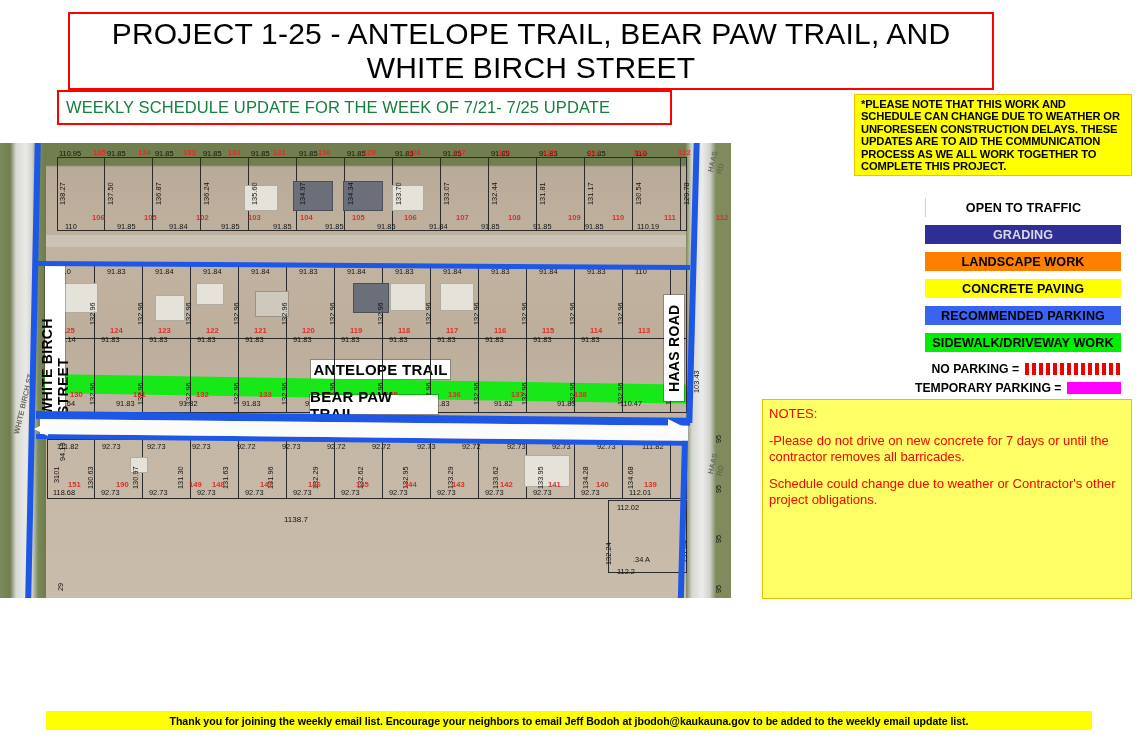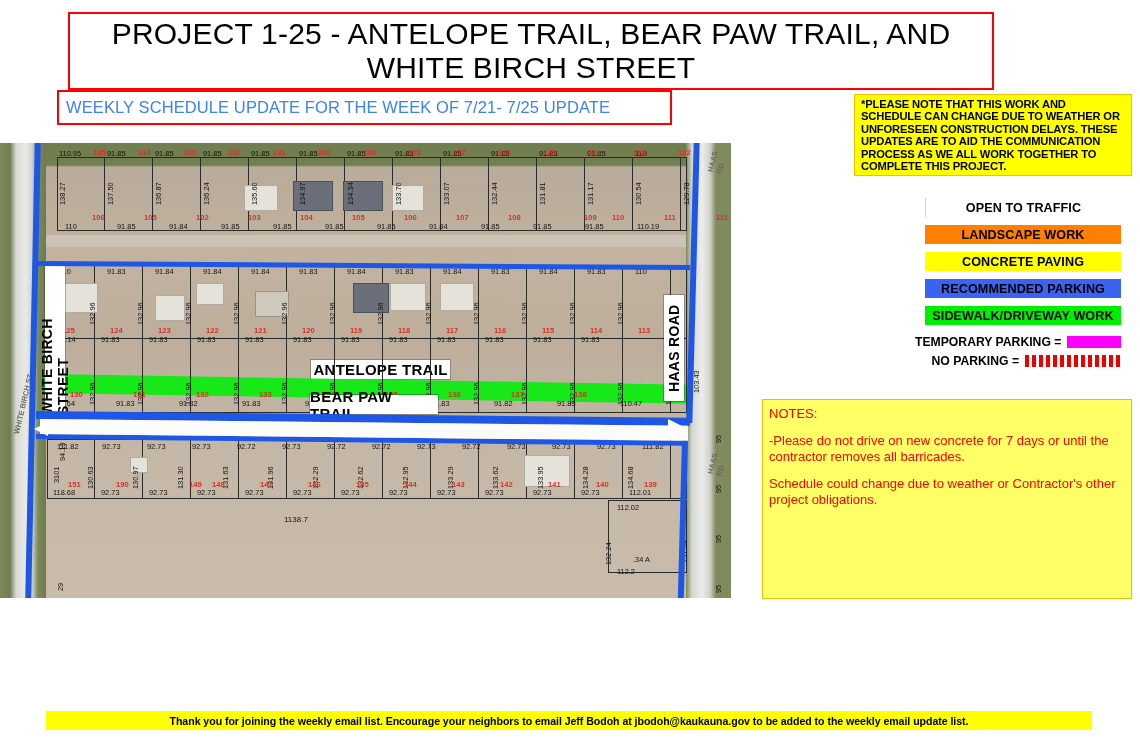--- a/index.html
+++ b/index.html
@@ -27,21 +27,21 @@
     font-family:"Liberation Sans", sans-serif;
   }
 
   
   #subtitle-box{
     left:57px;top:90px;width:615px;height:35px;
     border:2.5px solid #ff0000;background:#ffffff;
     display:flex;align-items:center;
     padding-left:7px;
   }
-  #subtitle-text{font-size:16.5px;color:#3b82f6;letter-spacing:.1px;}
+  #subtitle-text{font-size:16.5px;color:#15803d;letter-spacing:.1px;}
 
   
   #please-note{
     left:854px;top:94px;width:278px;height:82px;
     background:#ffff00;border:1px solid #f2c200;
     padding:3px 5px 0 6px;
   }
   #please-note-text{
     font-size:11.2px;line-height:12.4px;color:#000;font-weight:bold;
     letter-spacing:-0.15px;
@@ -142,42 +142,45 @@
 </div>
 
 <div class="abs" id="please-note">
   <div id="please-note-text">*PLEASE NOTE THAT THIS WORK AND SCHEDULE CAN CHANGE DUE TO WEATHER OR UNFORESEEN CONSTRUCTION DELAYS. THESE UPDATES ARE TO AID THE COMMUNICATION PROCESS AS WE ALL WORK TOGETHER TO COMPLETE THIS PROJECT.</div>
 </div>
 
 <div class="abs" id="legend">
   <div class="legend-row open">
     <span>OPEN TO TRAFFIC</span>
   </div>
+  <div class="legend-row grading" style="background:#2e2e95;">
+    <span>GRADING</span>
+  </div>
   <div class="legend-row" style="background:#ff7f00;">
     <span>LANDSCAPE WORK</span>
   </div>
   <div class="legend-row" style="background:#ffff00;">
     <span>CONCRETE PAVING</span>
   </div>
   <div class="legend-row" style="background:#3a63f0;">
     <span>RECOMMENDED PARKING</span>
   </div>
   <div class="legend-row" style="background:#00ee00;">
     <span>SIDEWALK/DRIVEWAY WORK</span>
   </div>
 
   <div id="legend-parking">
     <div id="parking-rows">
       <div class="parking-row">
+        <span class="parking-label">NO PARKING =</span>
+        <span class="hatch-swatch"></span>
+      </div>
+      <div class="parking-row">
         <span class="parking-label">TEMPORARY PARKING =</span>
         <span class="solid-swatch"></span>
-      </div>
-      <div class="parking-row">
-        <span class="parking-label">NO PARKING =</span>
-        <span class="hatch-swatch"></span>
       </div>
     </div>
   </div>
 </div>
 
 <div class="abs" id="notes-box">
   <div id="notes-title">NOTES:</div>
   <div class="note-p">-Please do not drive on new concrete for 7 days or until the contractor removes all barricades.</div>
   <div class="note-p">Schedule could change due to weather or Contractor's other project obligations.</div>
 </div>
@@ -257,21 +260,21 @@
       <div class="lotnum" style="left: 678px; top: 5px;">122</div>
       <div class="lotnum" style="left: 92px; top: 70px;">106</div>
       <div class="lotnum" style="left: 144px; top: 70px;">105</div>
       <div class="lotnum" style="left: 196px; top: 70px;">102</div>
       <div class="lotnum" style="left: 248px; top: 70px;">103</div>
       <div class="lotnum" style="left: 300px; top: 70px;">104</div>
       <div class="lotnum" style="left: 352px; top: 70px;">105</div>
       <div class="lotnum" style="left: 404px; top: 70px;">106</div>
       <div class="lotnum" style="left: 456px; top: 70px;">107</div>
       <div class="lotnum" style="left: 508px; top: 70px;">108</div>
-      <div class="lotnum" style="left: 584px; top: 70px;">109</div>
+      <div class="lotnum" style="left: 568px; top: 70px;">109</div>
       <div class="lotnum" style="left: 612px; top: 70px;">110</div>
       <div class="lotnum" style="left: 664px; top: 70px;">111</div>
       <div class="lotnum" style="left: 716px; top: 70px;">112</div>
     </div>
 
   <div id="north-bottom-dims">
       <div class="dim" style="left: 65px; top: 79px;">110</div>
       <div class="dim" style="left: 117px; top: 79px;">91.85</div>
       <div class="dim" style="left: 169px; top: 79px;">91.84</div>
       <div class="dim" style="left: 221px; top: 79px;">91.85</div>

